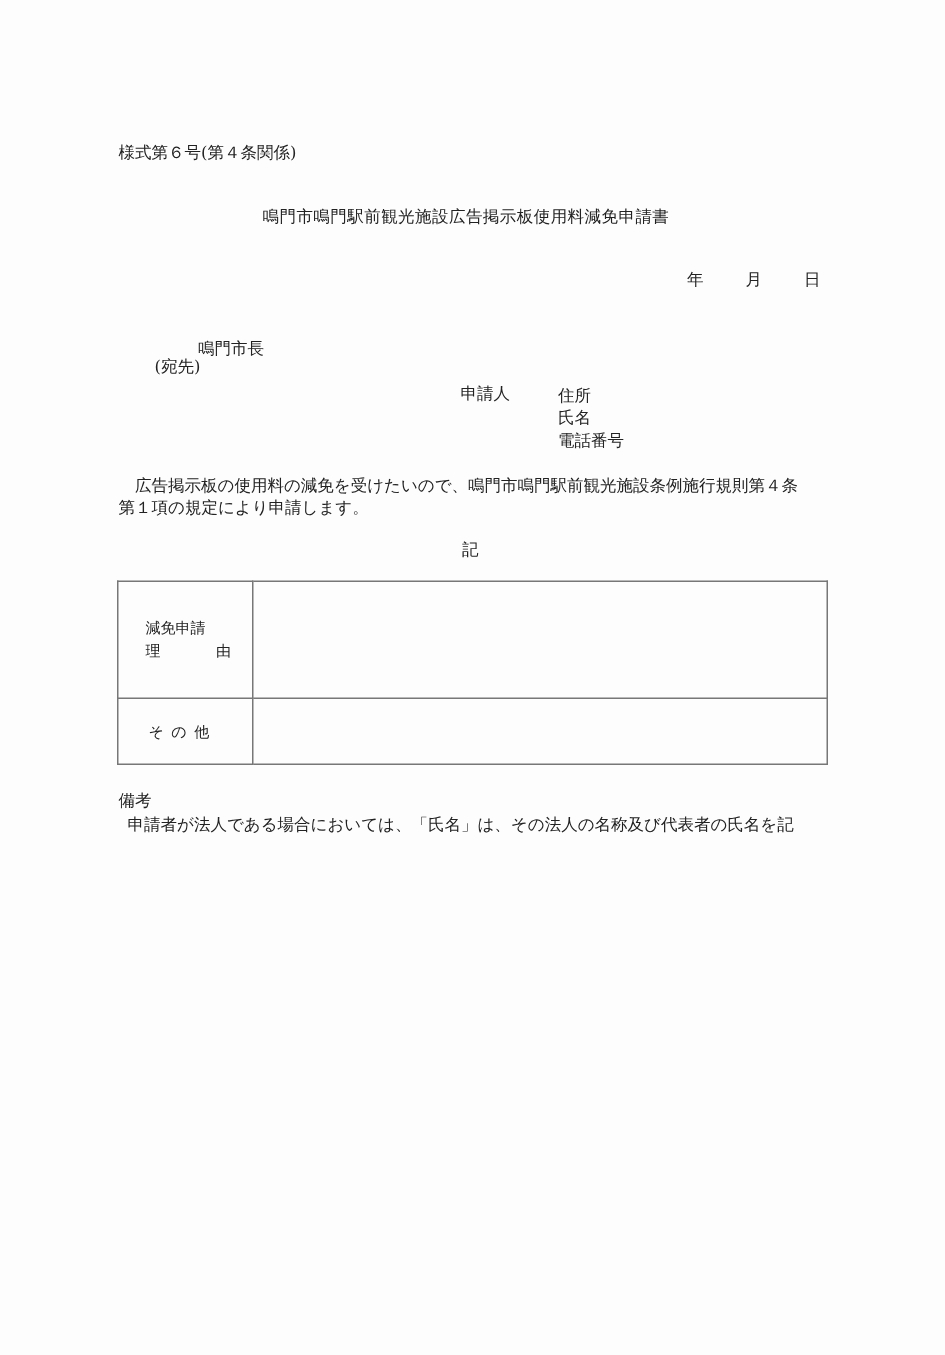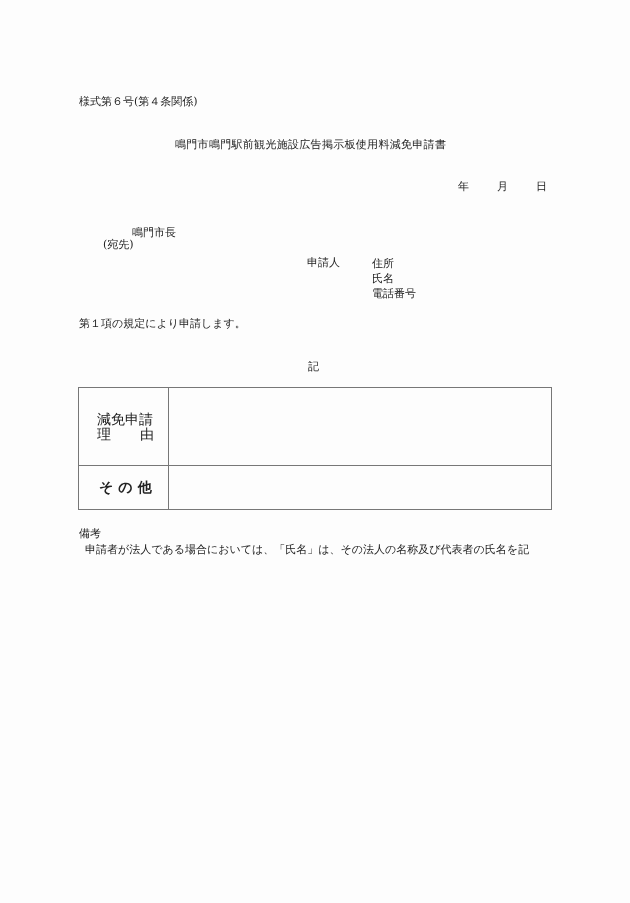--- a/index.html
+++ b/index.html
@@ -17,26 +17,26 @@
   .addr-name { left:102px; top:226px;margin-left:30px; }
   .applicant { left:307px; top:256px;text-align:right; }
   .applicant-fields { left:372px; top:256px; }
   .applicant-fields div { line-height:15px; }
   .body-text { left:79px; top:316px; line-height:15px; }
   .ki { left:308px; top:360px; }
   table.form-table {
     position:absolute; left:78px; top:387px; width:474px; border-collapse:collapse;
   }
   table.form-table td { border:1px solid #777; padding:0; vertical-align:middle; }
-  td.label-cell { width:89px; font-size:14px; }
+  td.label-cell { width:89px; font-size:10px; }
   .row1 td { height:77px; }
   .row2 td { height:43px; }
   .reason-label { padding-left:18px; line-height:15px; }
   .reason-label .l2 { display:flex; justify-content:space-between; width:57px; }
-  .other-label { padding-left:20px; letter-spacing:5px;font-weight:bold; }
+  .other-label { padding-left:20px; letter-spacing:5px; }
   .remarks-title { left:79px; top:527px; }
   .remarks-text { left:74px; top:542px; line-height:15px; }
 </style>
 </head>
 <body>
 
 <div class="abs form-no">様式第６号(第４条関係)</div>
 
 <div class="abs title">鳴門市鳴門駅前観光施設広告掲示板使用料減免申請書</div>
 
@@ -48,20 +48,21 @@
 <div class="abs addr-name">鳴門市長</div>
 
 <div class="abs applicant">申請人</div>
 <div class="abs applicant-fields">
   <div>住所</div>
   <div>氏名</div>
   <div>電話番号</div>
 </div>
 
 <div class="abs body-text">
+  <div>　広告掲示板の使用料の減免を受けたいので、鳴門市鳴門駅前観光施設条例施行規則第４条</div>
   <div>第１項の規定により申請します。</div>
 </div>
 
 <div class="abs ki">記</div>
 
 <table class="form-table">
   <tbody>
       <tr class="row1">
     <td class="label-cell">
       <div class="reason-label">

